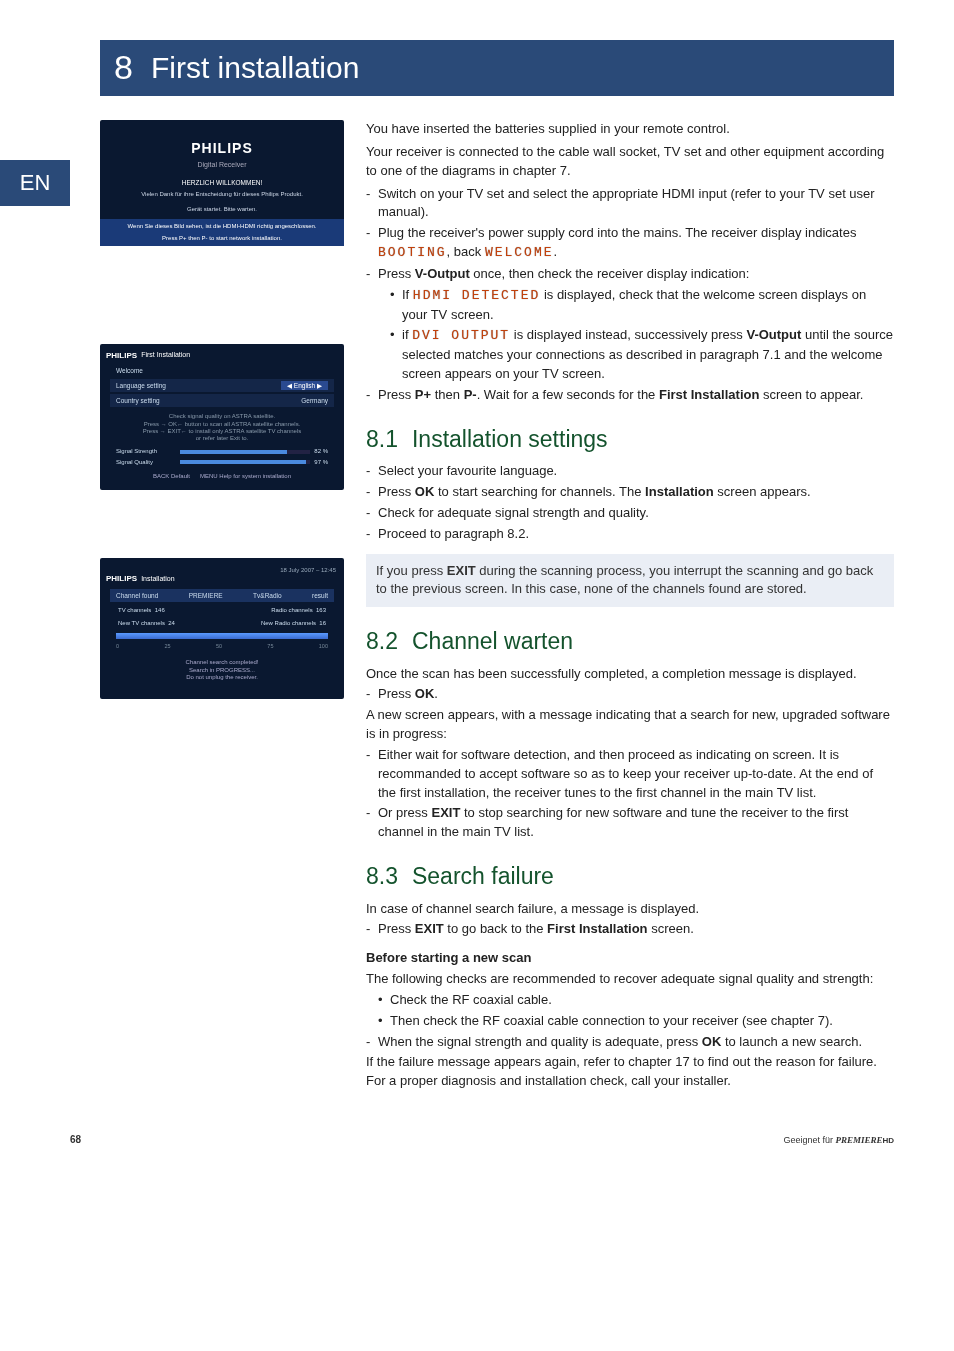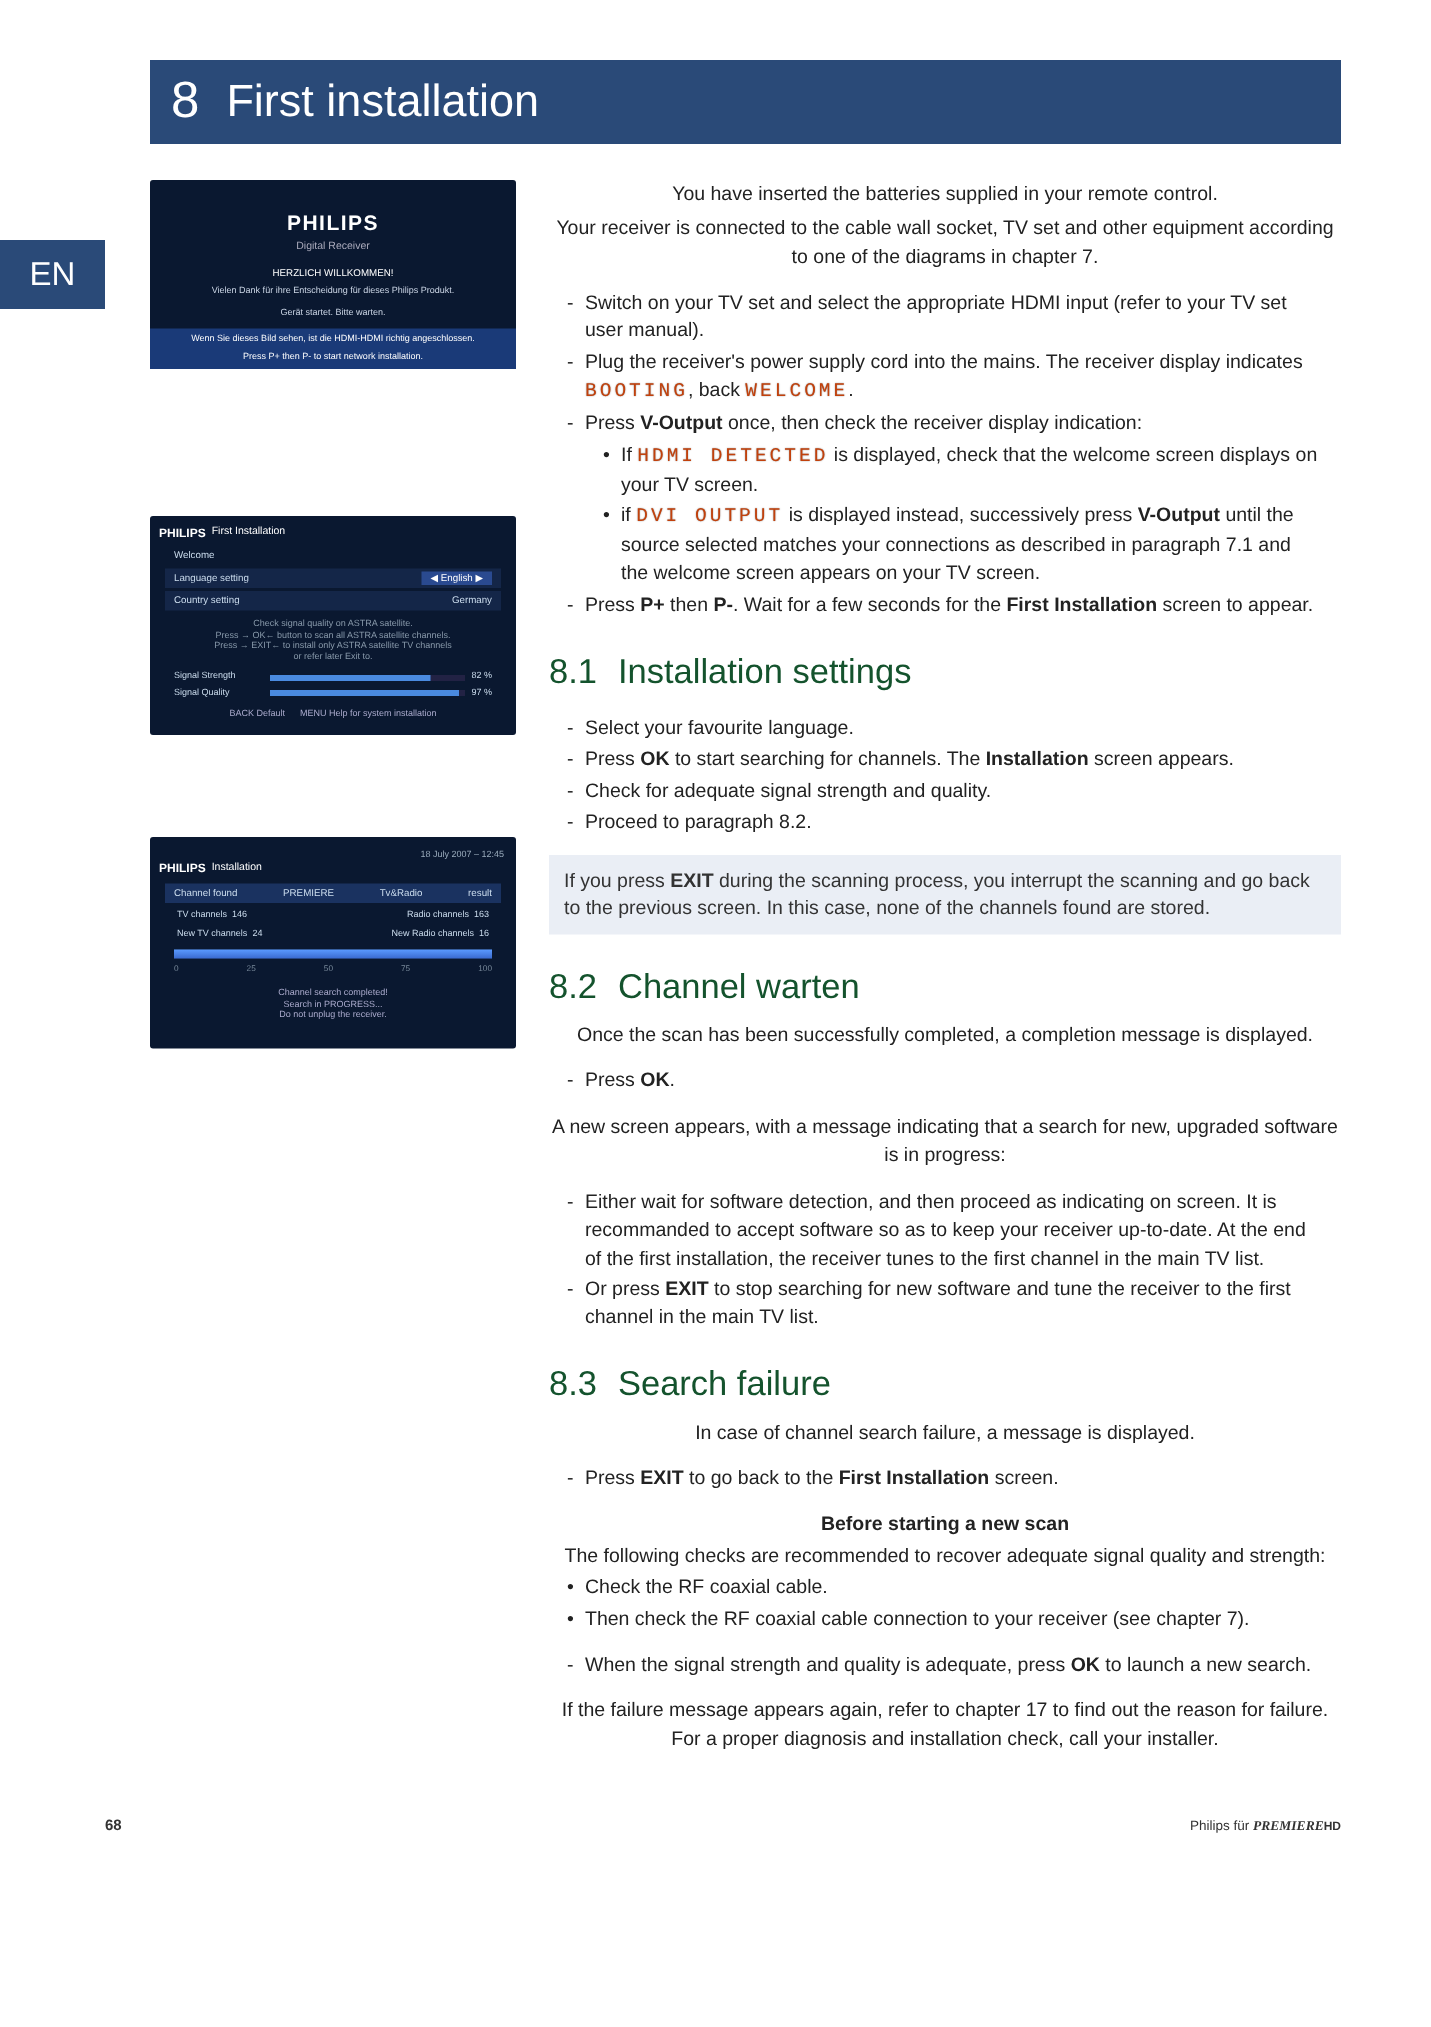--- a/index.html
+++ b/index.html
@@ -91,23 +91,23 @@
   .ss-bar { height: 4px; background: #224; flex: 1; margin: 0 4px; position: relative; }
   .ss-bar-fill { position: absolute; left: 0; top: 0; bottom: 0; background: #4a8adf; }
   .ss-footer { display: flex; justify-content: center; gap: 10px; font-size: 6px; padding-top: 4px; color: #aac; }
   .ss-date { text-align: right; font-size: 6px; color: #9ab; margin: -2px -2px 2px 0; }
   .ss-stats { display: flex; justify-content: space-between; font-size: 6px; padding: 2px 8px; color: #cde; }
   .ss-prog { height: 6px; background: #1a3050; margin: 4px 6px; position: relative; }
   .ss-prog-fill { position: absolute; left: 0; top: 0; bottom: 0; background: linear-gradient(#5a9aff,#3a6acf); }
   .ss-scale { display: flex; justify-content: space-between; font-size: 5.5px; padding: 0 6px; color: #789; }
   .ss-msg { font-size: 6px; color: #aac; padding: 8px 0; line-height: 1.2; }
 
-  p { margin: 0 0 2px 0; text-align: center; }
+  p { margin: 0 0 2px 0; }
   .para { margin-bottom: 4px; }
-  .dash-list { margin: 12px; padding: 0; list-style: none; }
+  .dash-list { margin: 0; padding: 0; list-style: none; }
   .dash-list > li { position: relative; padding-left: 12px; margin-bottom: 2px; }
   .dash-list > li::before { content: "-"; position: absolute; left: 0; }
   .bullet-list { margin: 0; padding: 0; list-style: none; }
   .bullet-list > li { position: relative; padding-left: 24px; margin-bottom: 2px; }
   .bullet-list > li::before { content: "•"; position: absolute; left: 12px; }
   .segfont {
     font-family: "Courier New", monospace;
     letter-spacing: 2px;
     font-size: 13px;
     color: #c2410c;
@@ -309,17 +309,17 @@
         <li><span>When the signal strength and quality is adequate, press </span><b>OK</b><span> to launch a new search.</span></li>
       </ul>
       <p>If the failure message appears again, refer to chapter 17 to find out the reason for failure. For a proper diagnosis and installation check, call your installer.</p>
 
     </div>
   </div>
 
   <div class="footer">
     <span style="font-weight:bold">68</span>
     <span class="right-f">
-      <span>Philips für </span><span class="premiere">PREMIERE</span><span style="font-weight:bold;font-size:8px">HD</span>
+      <span>Geeignet für </span><span class="premiere">PREMIERE</span><span style="font-weight:bold;font-size:8px">HD</span>
     </span>
   </div>
 
 </div>
 
 </body></html>

